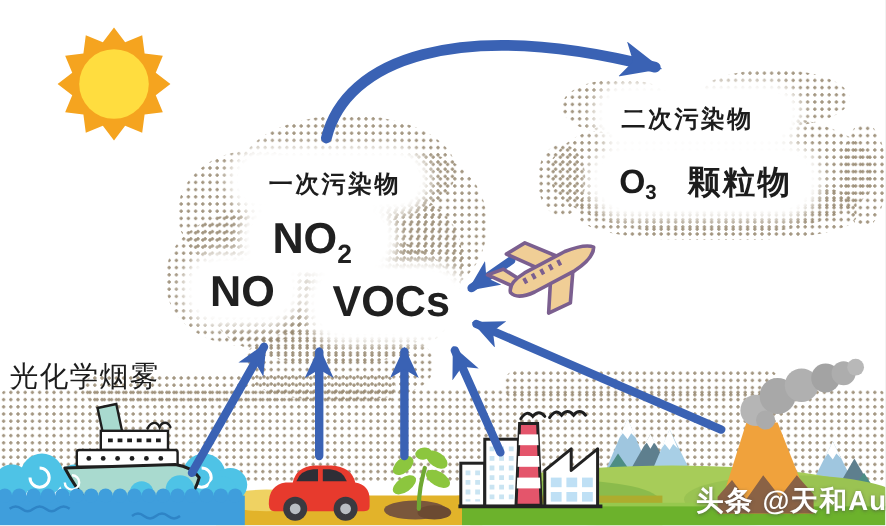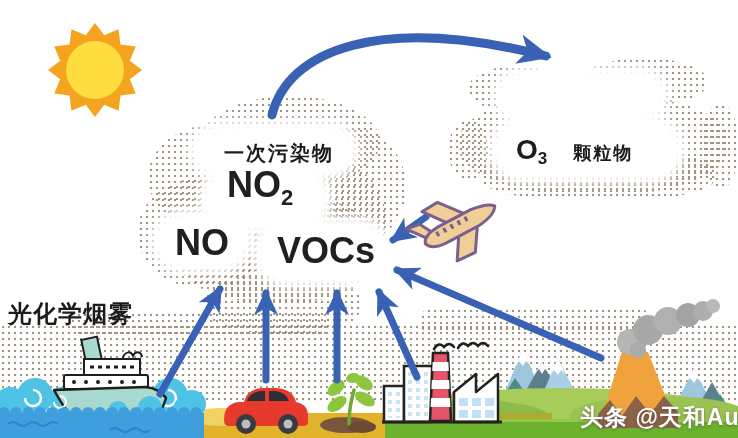--- a/index.html
+++ b/index.html
@@ -7,22 +7,22 @@
   
   .dots{position:absolute;background-image:radial-gradient(circle, rgba(146,131,106,0.85) 1.1px, rgba(0,0,0,0) 1.6px);background-size:6px 6px;}
   .wpatch{position:absolute;background:#fff;border-radius:24px;box-shadow:0 0 9px 9px #fff;}
   svg{position:absolute;left:0;top:0;}
   .label{position:absolute;color:#1c1c1c;white-space:nowrap;}
   .cloud-title{font-size:20px;font-weight:bold;letter-spacing:2px;text-align:center;}
   .chem{font-size:36px;font-weight:600;color:#202020;}
   .chem .sub{font-size:22px;vertical-align:-8px;}
   .o3row{font-size:28px;font-weight:600;}
   .o3row .sub{font-size:17px;vertical-align:-5px;}
-  .o3row .pm{font-size:18px;font-weight:bold;letter-spacing:2px;margin-left:26px;}
-  .smog{font-size:24px;font-weight:bold;letter-spacing:1px;}
+  .o3row .pm{font-size:27px;font-weight:bold;letter-spacing:2px;margin-left:26px;}
+  .smog{font-size:24px;font-weight:normal;letter-spacing:1px;}
   .watermark{font-size:23px;font-weight:bold;color:#ffffff;text-shadow:0 1px 3px rgba(70,70,70,0.65);letter-spacing:1px;}
 </style>
 </head>
 <body>
 
 <div class="stage">
 
   <div class="dots" style="left:0;top:324px;width:738px;height:78px;border-radius:8px;"></div>
   <div class="dots" style="left:70px;top:312px;width:260px;height:24px;border-radius:12px;"></div>
   <div class="dots" style="left:420px;top:308px;width:230px;height:26px;border-radius:12px;"></div>
@@ -234,20 +234,21 @@
       <path d="M-8,-7 L-26,-30 L-8,-31 L10,-9 Z" fill="#f0ce96"></path>
       <path d="M-4,7 L-18,30 L2,31 L16,9 Z" fill="#f0ce96"></path>
       <path d="M-38,0 Q-36,-8 -20,-9 L18,-9 Q36,-7 41,-1 Q37,7 18,9 L-20,9 Q-36,8 -38,0 Z" fill="#f0ce96"></path>
       <line x1="-24" y1="-3" x2="14" y2="-3" stroke-width="5" stroke-dasharray="3 5"></line>
     </g>
   </svg>
 
   <div class="label smog" style="left:8px;top:298px;">光化学烟雾</div>
 
   <div class="label cloud-title" style="left:209px;top:140px;width:140px;">一次污染物</div>
-  <div class="label chem" style="left:227px;top:164px;"><span>NO</span><span class="sub">2</span></div>
+  <div class="label chem" style="left:227px;top:178px;"><span>NO</span><span class="sub">2</span></div>
   <div class="label chem" style="left:175px;top:222px;">NO</div>
   <div class="label chem" style="left:277px;top:230px;text-align:right;">VOCs</div>
 
+  <div class="label cloud-title" style="left:506px;top:86px;width:134px;">二次污染物</div>
   <div class="label o3row" style="left:516px;top:134px;"><span>O</span><span class="sub">3</span><span class="pm">颗粒物</span></div>
 
   <div class="label watermark" style="left:580px;top:402px;">头条 @天和Auto</div>
 </div>
 
 </body></html>

